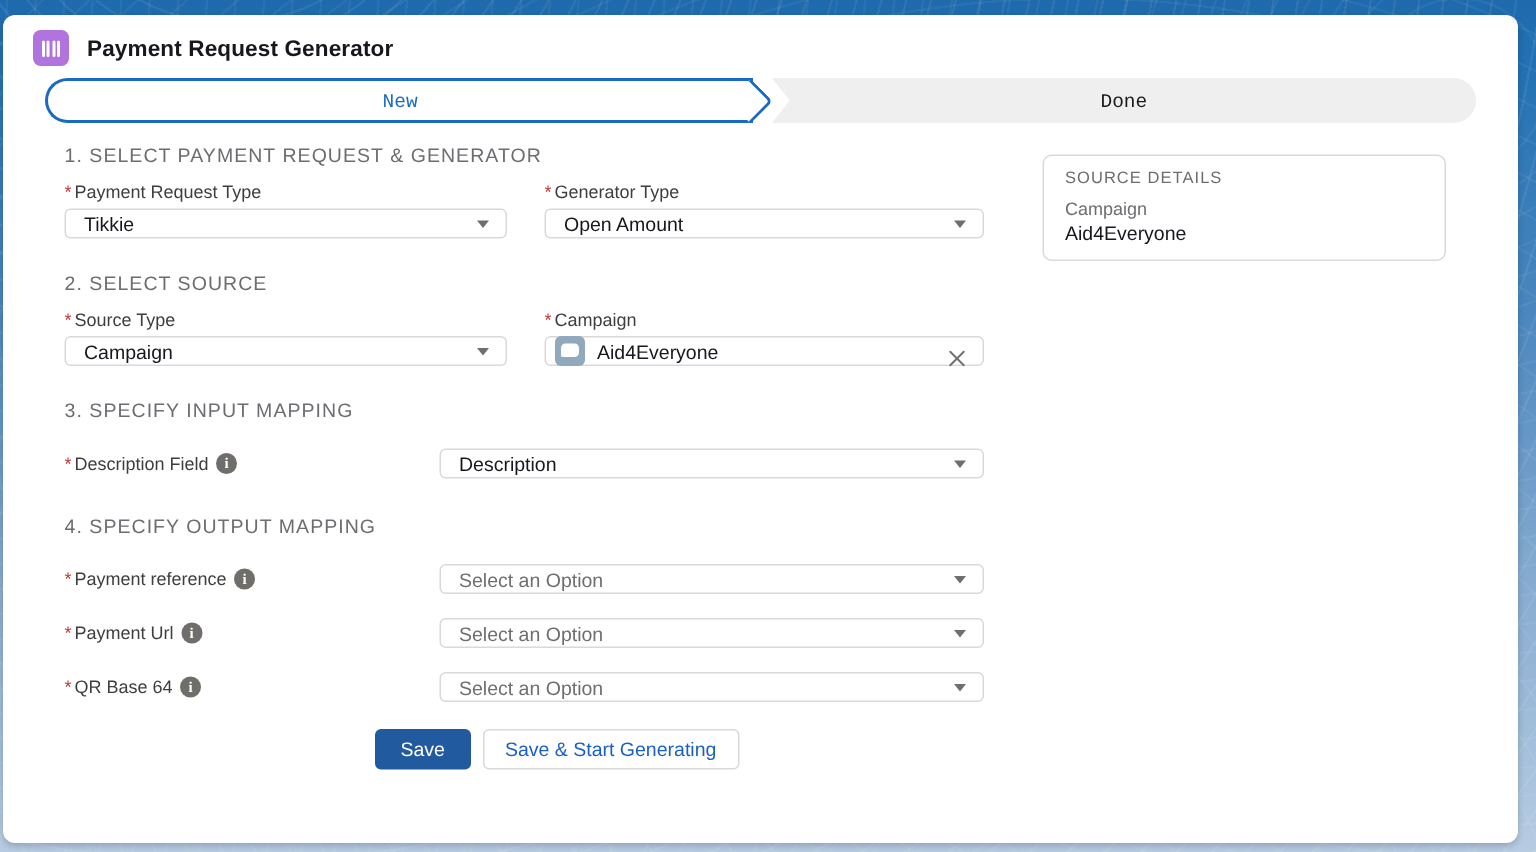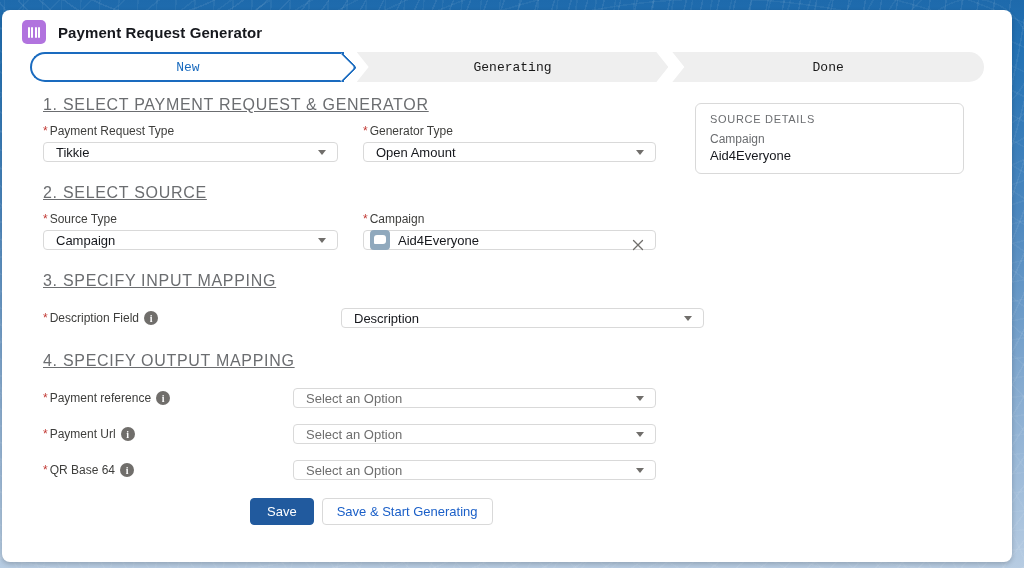--- a/index.html
+++ b/index.html
@@ -49,21 +49,21 @@
     clip-path:polygon(0 0, calc(100% - 12px) 0, 100% 50%, calc(100% - 12px) 100%, 0 100%, 12px 50%);
   }
   .stage-last {
     background:#efefef; color:#181818; border-radius:0 15px 15px 0;
     clip-path:polygon(0 0, 100% 0, 100% 100%, 0 100%, 12px 50%);
     align-items:center;
   }
 
   
   .form { padding:14px 40px 0 41px; position:relative; }
-  .section-title { font-size:16px; color:#6b6d70; letter-spacing:.7px; margin-bottom:10px;text-decoration:underline; }
+  .section-title { font-size:13px; color:#6b6d70; letter-spacing:.7px; margin-bottom:10px; }
   .grid-2 { display:grid; grid-template-columns:295px 293px; column-gap:25px; margin-bottom:22px; }
   .field-label { display:block; font-size:12px; color:#3e3e3c; margin-bottom:4px; }
   .req::before { content:"*"; color:#c23934; margin-right:2px; }
   .combobox {
     height:20px; background:#fff; border:1px solid #d9d9d9; border-radius:4px;
     display:flex; align-items:center; padding:0 28px 0 12px;
     position:relative; font-size:13px; color:#16181d; cursor:pointer;
   }
   .combobox .placeholder { color:#6e6e6e; }
   .caret {
@@ -122,23 +122,20 @@
         <i class="t"></i>
         <i></i>
         <i class="t"></i>
     </span>
     <span class="card-title">Payment Request Generator</span>
   </div>
 
   <div class="path">
     <div class="stage stage-current">
       <span>New</span>
-    </div>
-    <div class="stage stage-mid">
-      <span>Generating</span>
     </div>
     <div class="stage stage-last">
       <span>Done</span>
     </div>
   </div>
 
   <div class="form">
 
     <div class="section-title">1. SELECT PAYMENT REQUEST &amp; GENERATOR</div>
     <div class="grid-2">
@@ -176,21 +173,21 @@
             <svg width="14" height="14" viewBox="0 0 14 14">
                 <path d="M2.5 2.5 L11.5 11.5 M11.5 2.5 L2.5 11.5" stroke="#706e6b" stroke-width="1.3" stroke-linecap="round"></path>
               </svg>
           </span>
         </div>
       </div>
     </div>
 
     <div class="mt16 section-title" style="margin-top:6px;">3. SPECIFY INPUT MAPPING</div>
     <div class="sec3">
-      <div class="row-inline" style="margin-top:18px;gap:48px;">
+      <div class="row-inline" style="margin-top:18px;">
         <span class="lbl">
           <span class="req">Description Field</span>
           <span class="info-icon"></span>
         </span>
         <div class="combobox wide-field">
           <span>Description</span>
           <span class="caret"></span>
         </div>
       </div>
     </div>

